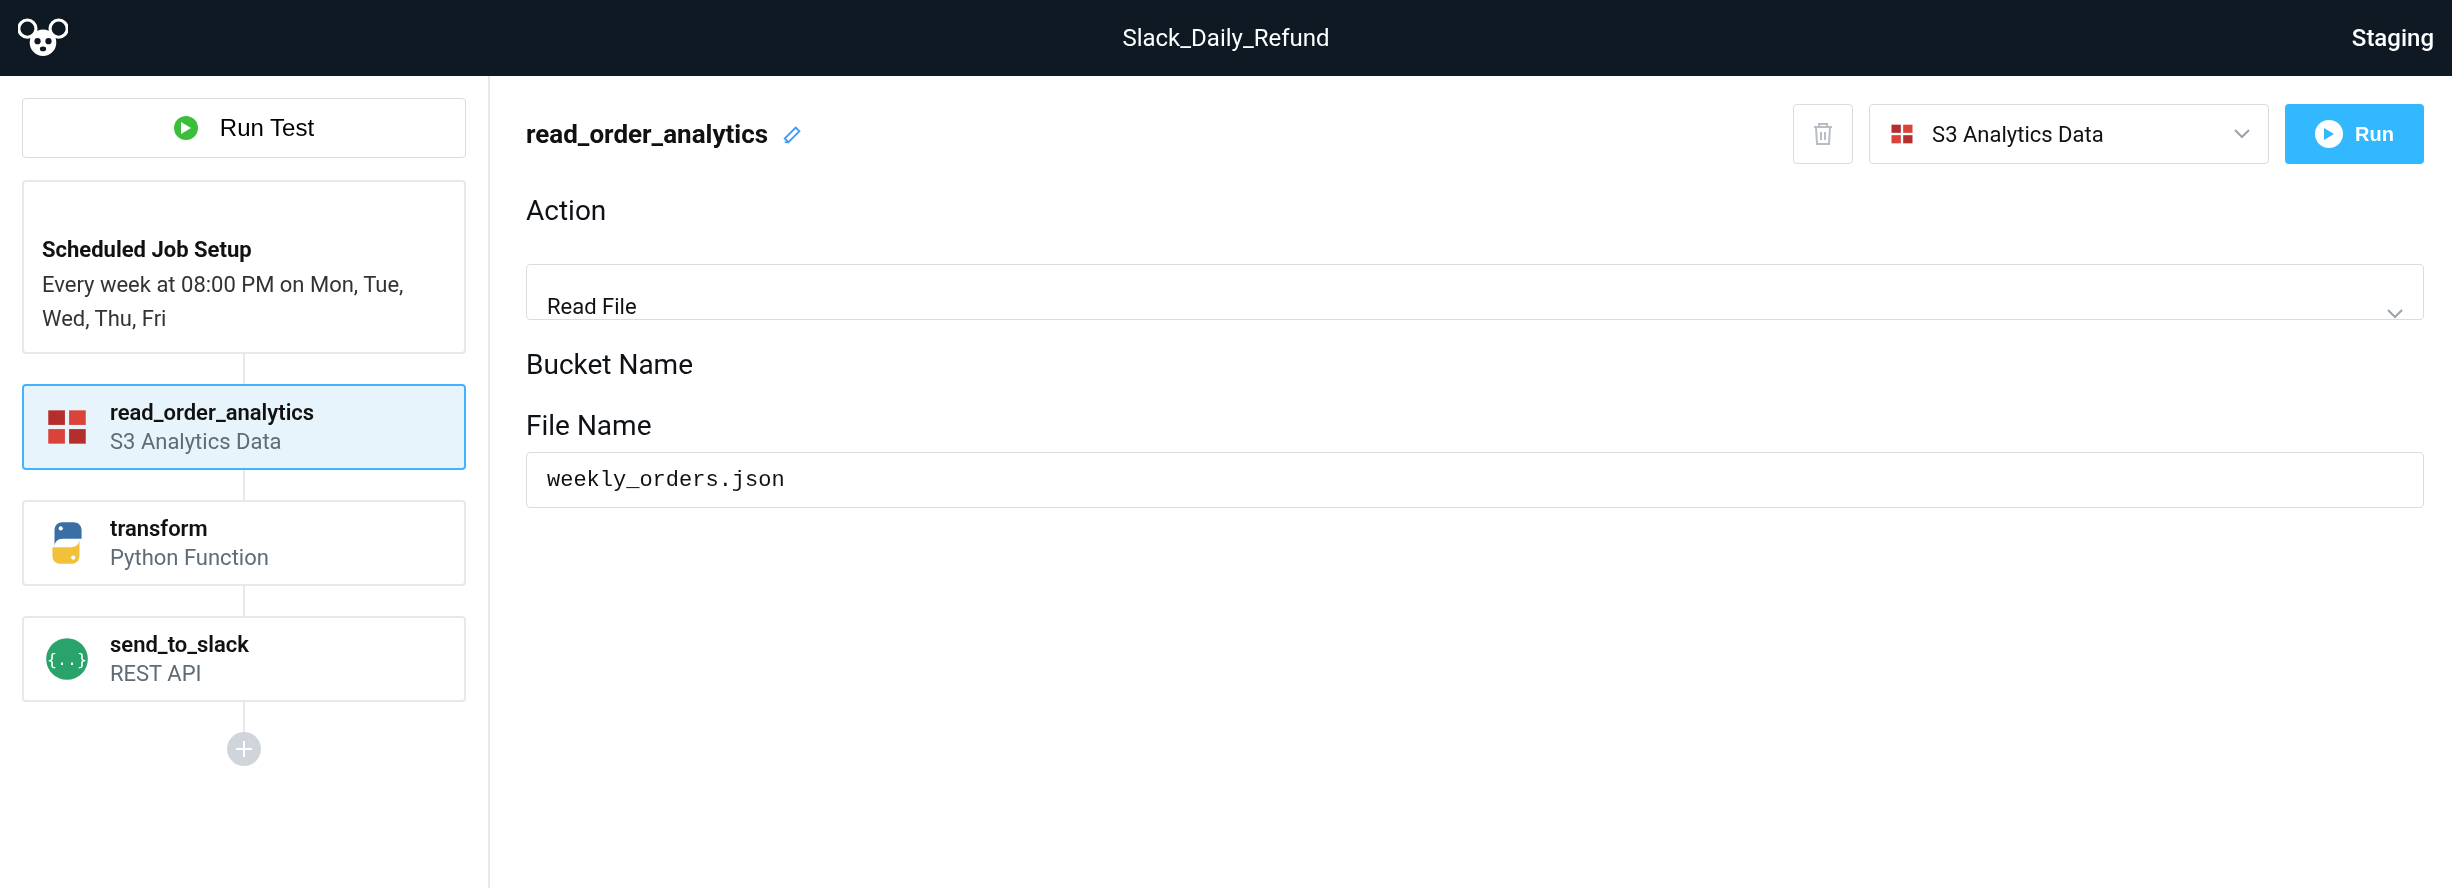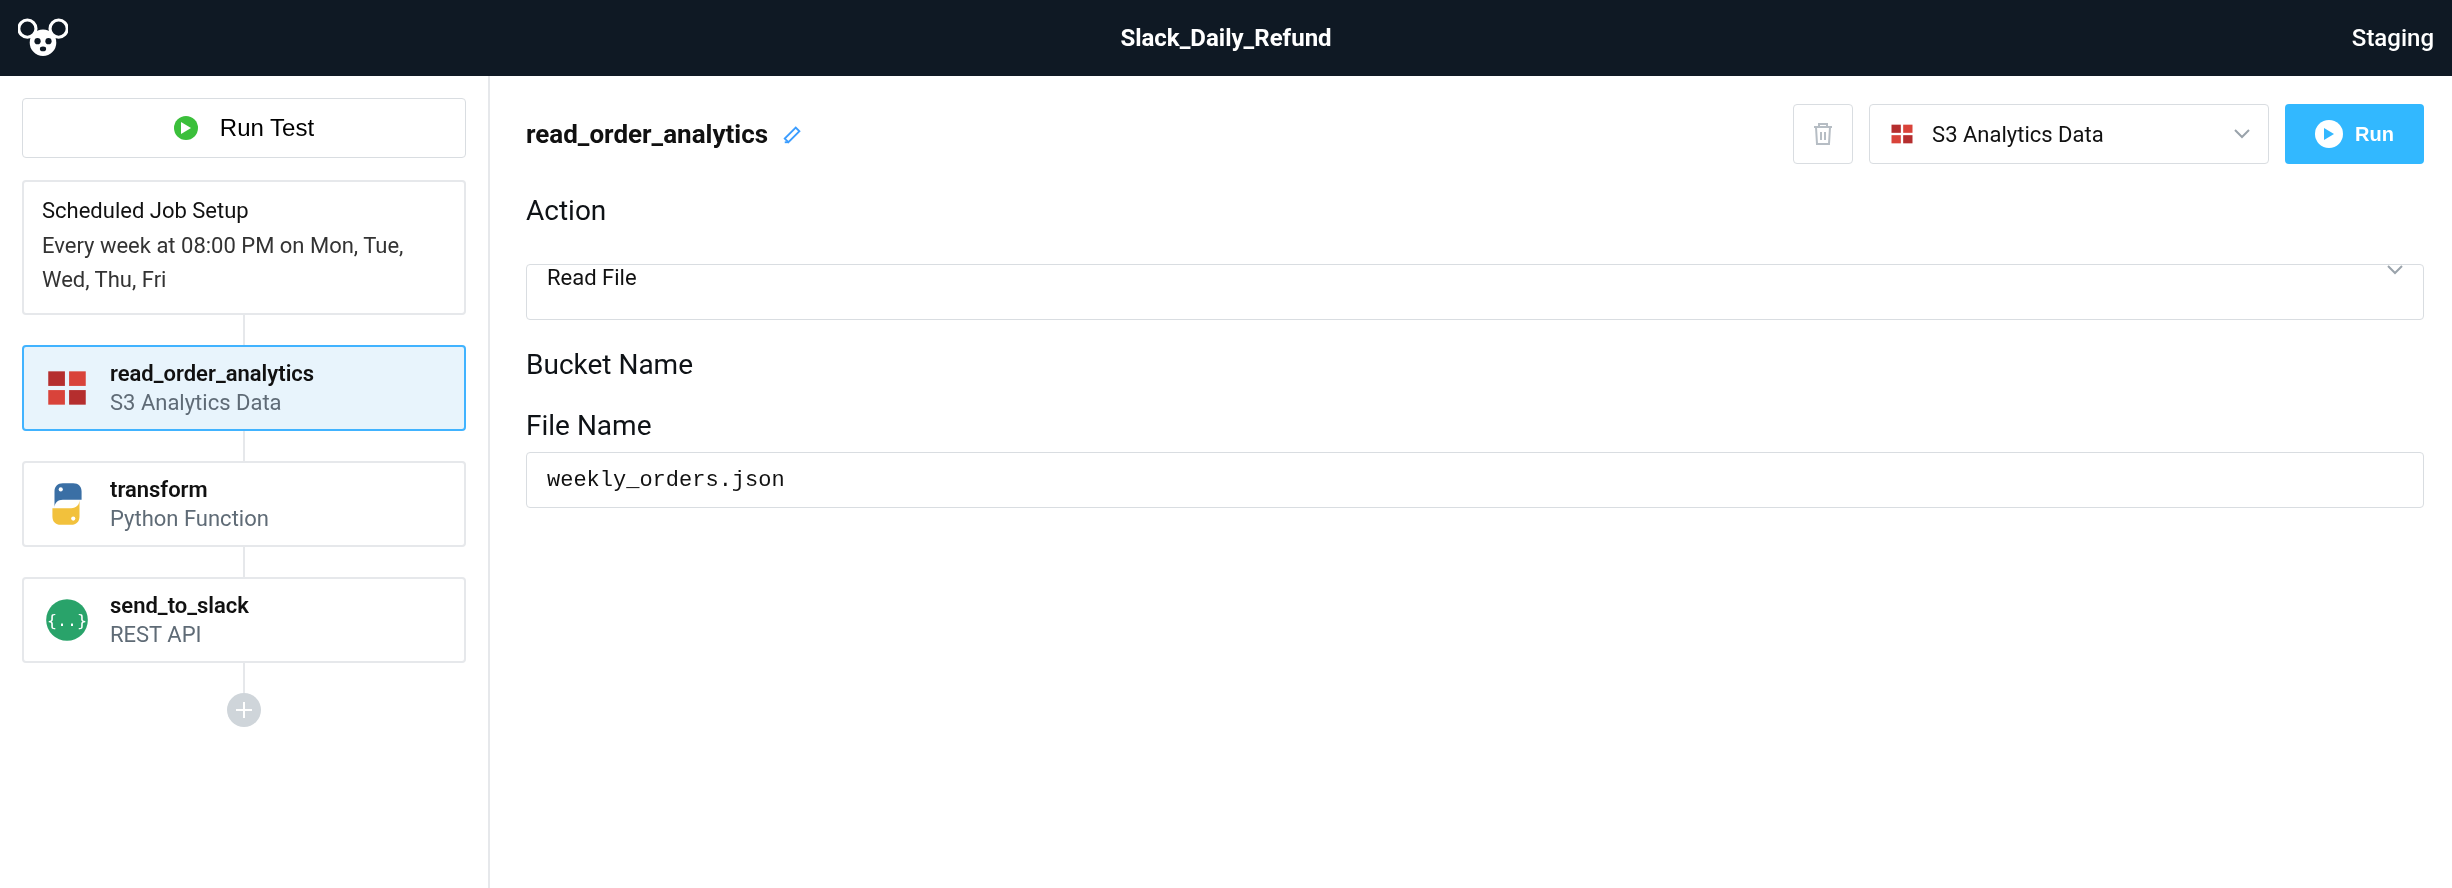--- a/index.html
+++ b/index.html
@@ -19,21 +19,21 @@
   .logo {
     display:flex;
     align-items:center;
   }
   .logo svg { width:50px; height:40px; }
   .header-title {
     position:absolute;
     left:50%;
     transform:translateX(-50%);
     font-size:24px;
-    font-weight:700;
+    font-weight:400;
     color:#fff;
   }
   .header-env {
     margin-left:auto;
     font-size:24px;
     color:#fff;
     font-weight:500;
   }
 
   
@@ -71,21 +71,21 @@
   }
   .run-test-btn .play-circle svg { width:10px; height:12px; }
 
   .panel {
     border:2px solid #e6e8eb;
     border-radius:4px;
     padding:16px 18px;
     margin-top:22px;
     background:#fff;
   }
-  .panel-title { font-size:22px; font-weight:400; margin-bottom:6px; }
+  .panel-title { font-size:22px; font-weight:700; margin-bottom:6px;margin-top:39px; }
   .panel-sub { font-size:22px; color:#333; line-height:1.55; }
 
   .connector {
     width:2px; height:30px; background:#e6e8eb; margin:0 auto;
   }
 
   .step-card {
     border:2px solid #e6e8eb;
     border-radius:4px;
     padding:14px 18px;
@@ -189,21 +189,21 @@
 
   .field-group { margin-bottom:28px; }
   .field-label { font-size:28px; color:#0e1216; margin-bottom:10px; display:block; }
   .field-select {
     width:100%;
     height:56px;
     border:1px solid #d9dde1;
     border-radius:4px;
     background:#fff;
     display:flex;
-    align-items:flex-start;
+    align-items:flex-end;
     padding:0 20px;
     font-size:22px;
     cursor:pointer;
     margin-top:37px;
   }
   .field-select .chev { margin-left:auto; color:#9aa3ab; }
   .field-input {
     width:100%;
     height:56px;
     border:1px solid #d9dde1;

